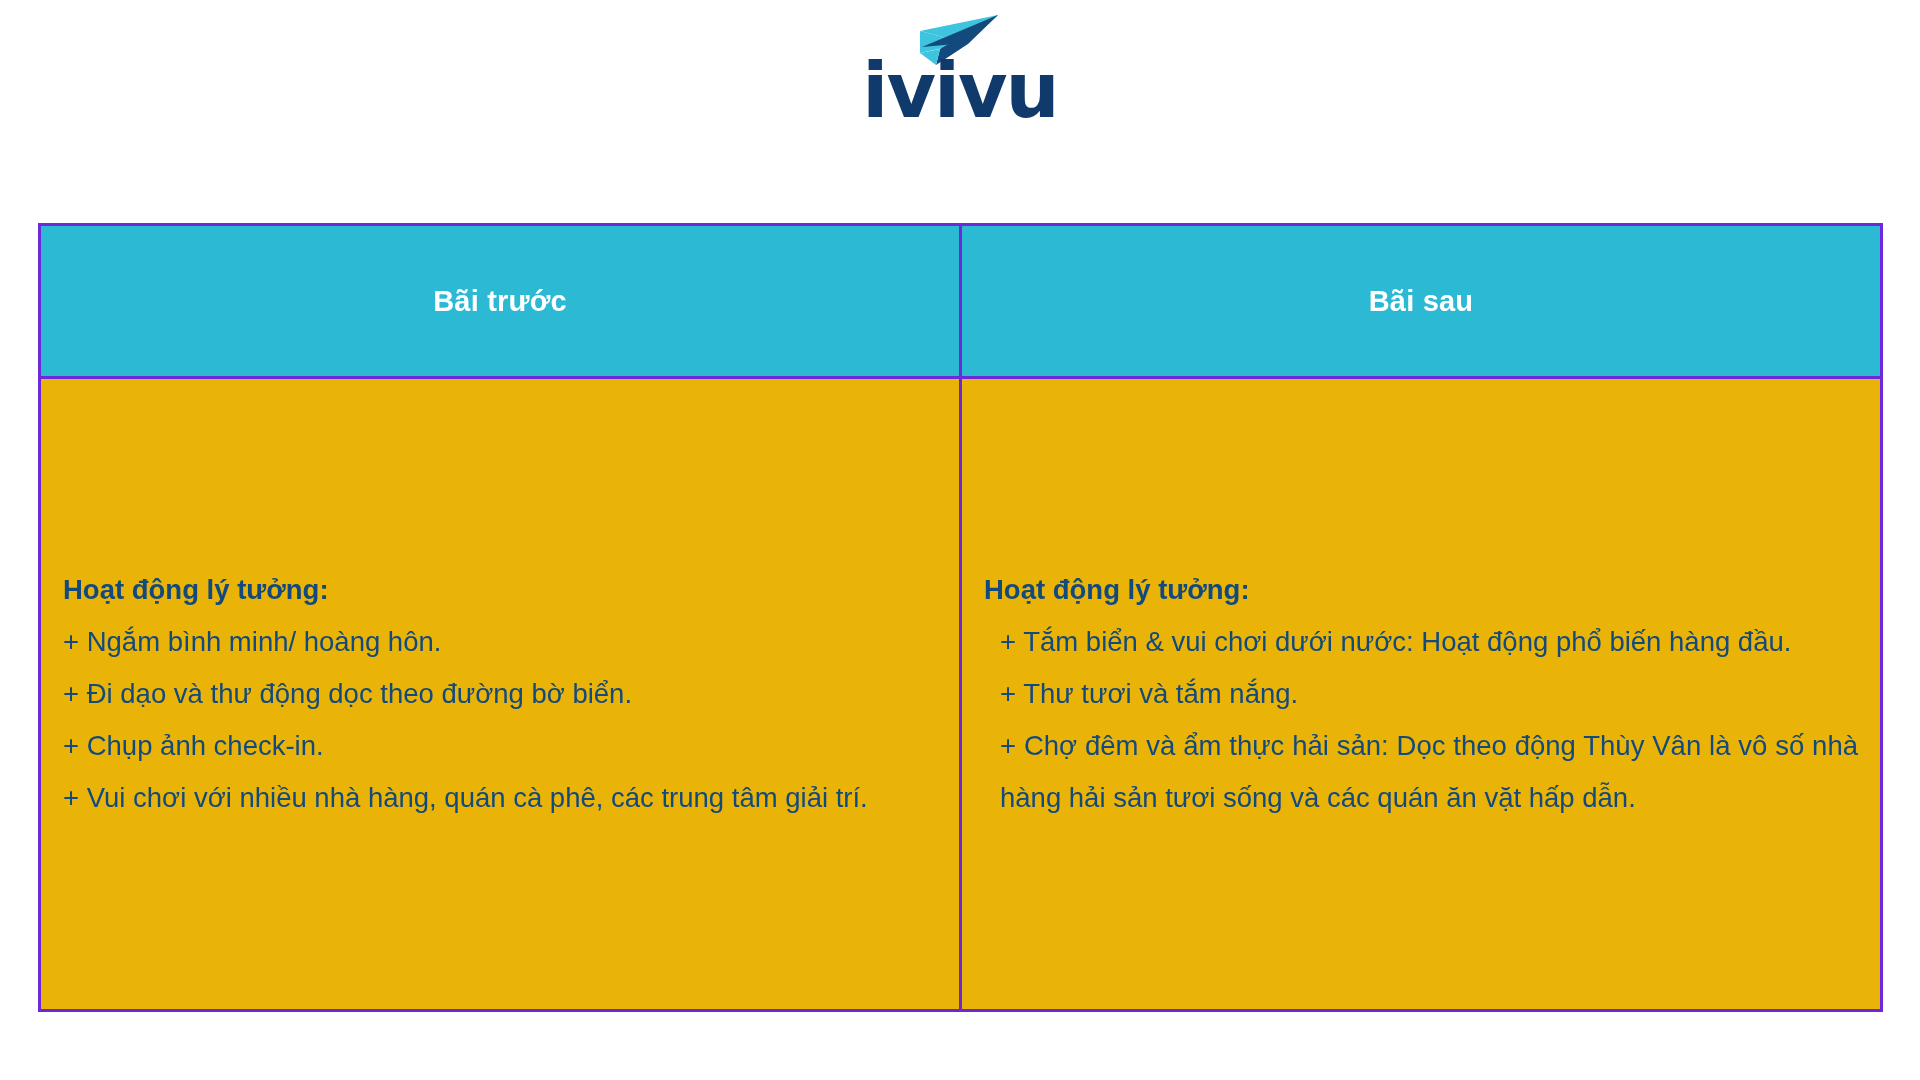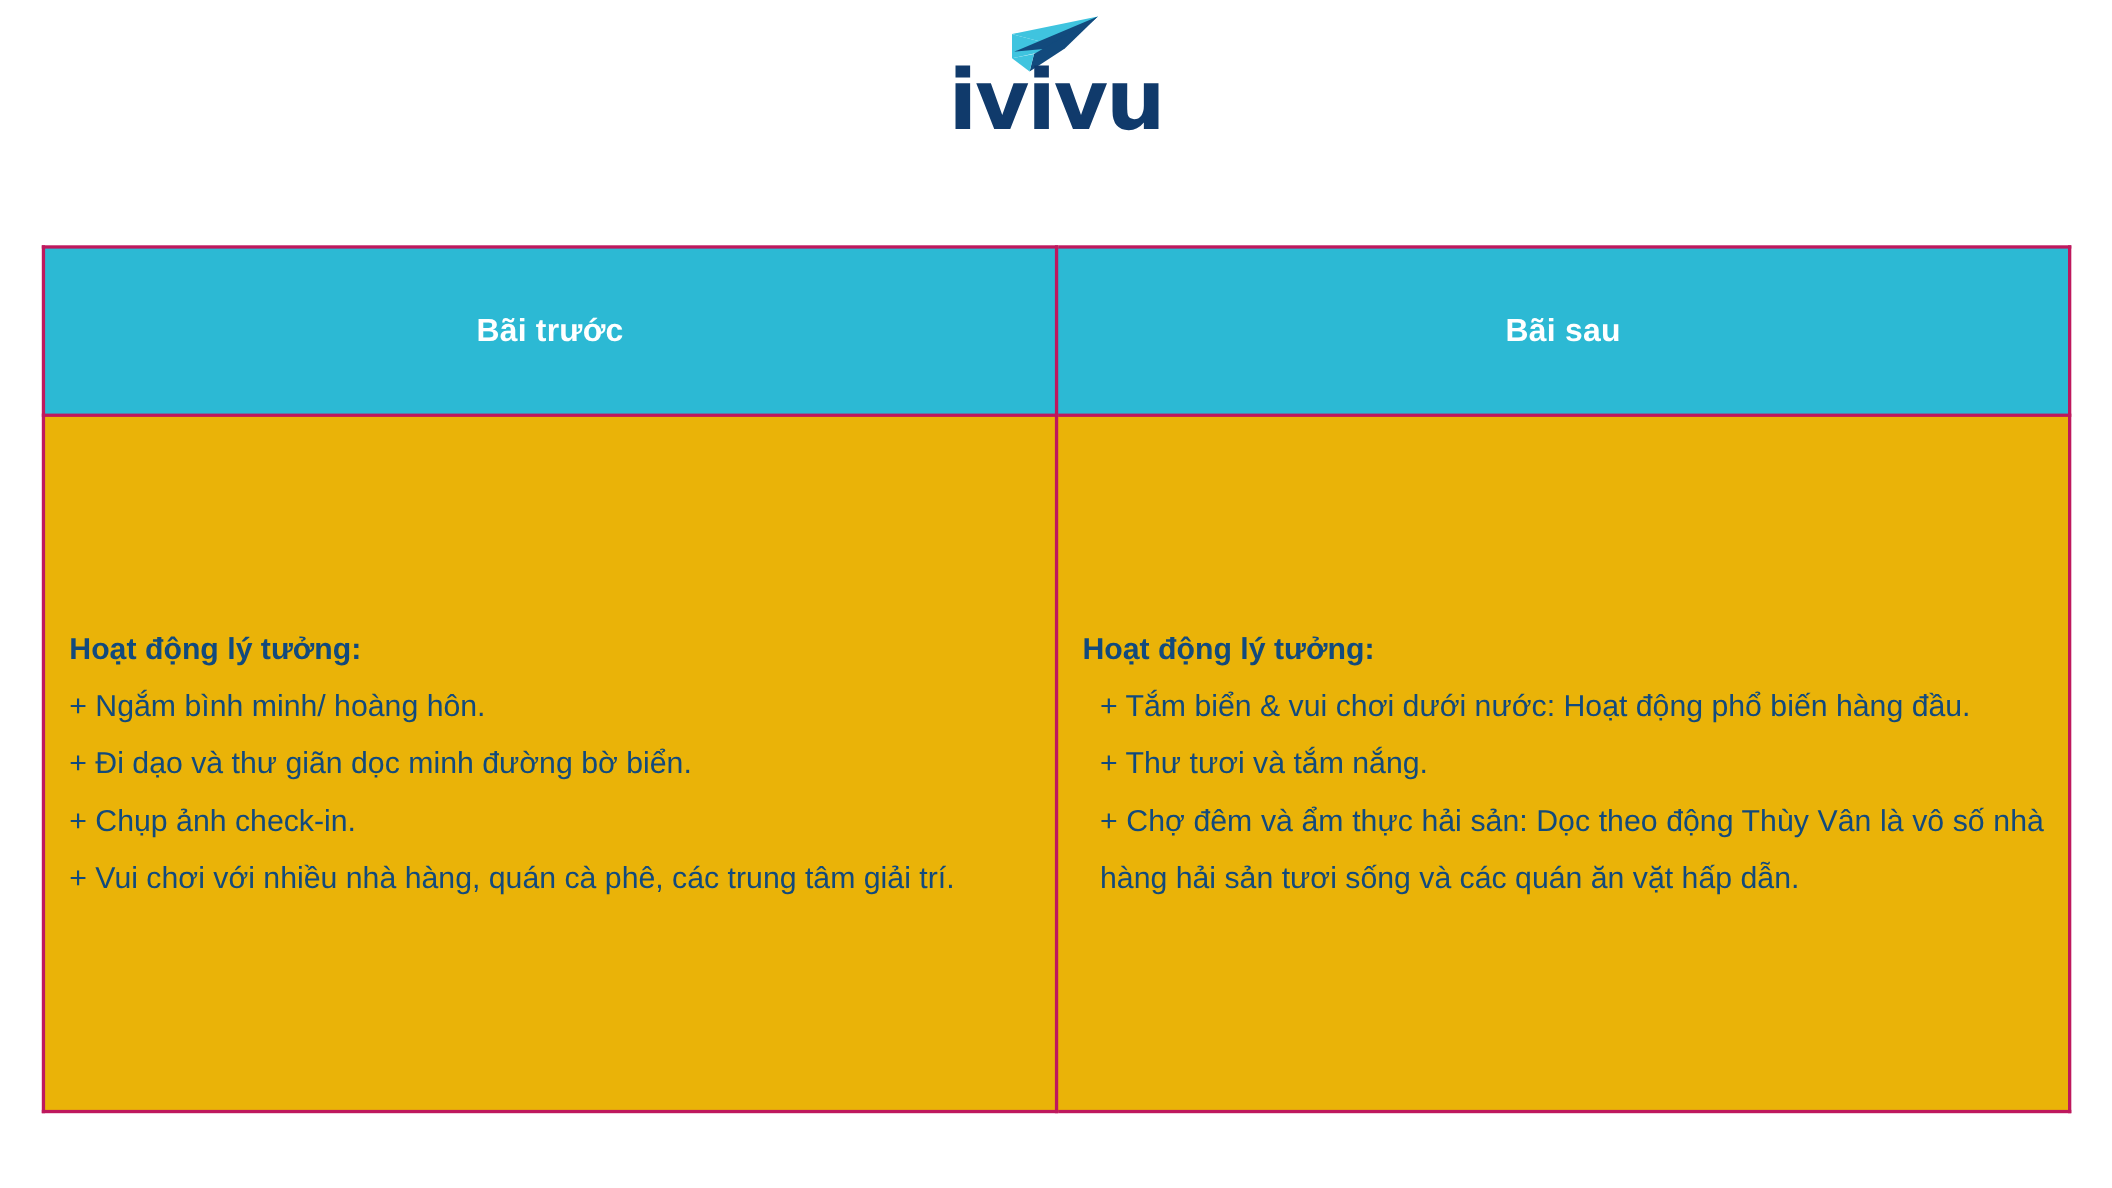--- a/index.html
+++ b/index.html
@@ -83,21 +83,21 @@
     height: 785px;
   }
   table.cmp {
     border-collapse: collapse;
     width: 100%;
     height: 100%;
     table-layout: fixed;
   }
   table.cmp th,
   table.cmp td {
-    border: 3px solid #be185d;
+    border: 3px solid #6d28d9;
     padding: 0;
     vertical-align: middle;
   }
   table.cmp th {
     background: #2cb9d4;
     color: #ffffff;
     font-size: 29px;
     font-weight: bold;
     height: 150px;
     text-align: center;
@@ -159,21 +159,21 @@
           <th>Bãi trước</th>
           <th>Bãi sau</th>
         </tr>
       </thead>
       <tbody>
         <tr>
           <td>
             <div class="cell-inner">
               <span class="lead">Hoạt động lý tưởng:</span>
               <span class="line">+ Ngắm bình minh/ hoàng hôn.</span>
-              <span class="line">+ Đi dạo và thư giãn dọc minh đường bờ biển.</span>
+              <span class="line">+ Đi dạo và thư động dọc theo đường bờ biển.</span>
               <span class="line">+ Chụp ảnh check-in.</span>
               <span class="line">+ Vui chơi với nhiều nhà hàng, quán cà phê, các trung tâm giải trí.</span>
             </div>
           </td>
           <td>
             <div class="cell-inner justified">
               <span class="lead">Hoạt động lý tưởng:</span>
               <span class="para">+ Tắm biển &amp; vui chơi dưới nước: Hoạt động phổ biến hàng đầu.</span>
               <span class="para">+ Thư tươi và tắm nắng.</span>
               <span class="para">+ Chợ đêm và ẩm thực hải sản: Dọc theo động Thùy Vân là vô số nhà hàng hải sản tươi sống và các quán ăn vặt hấp dẫn.</span>

